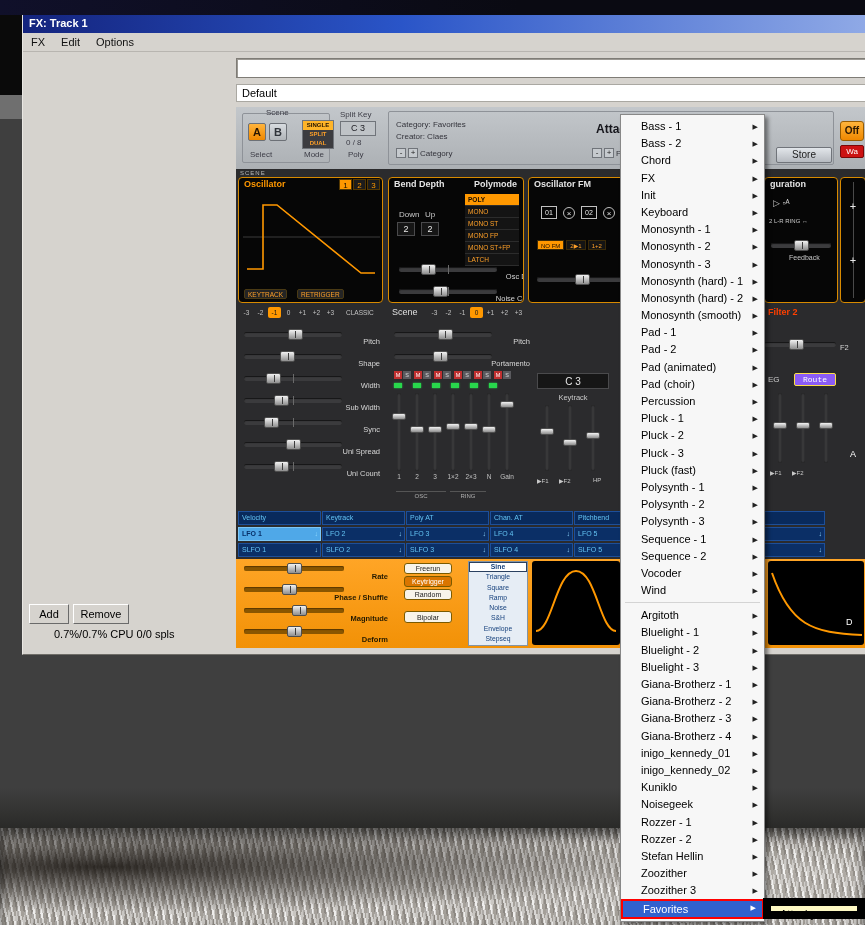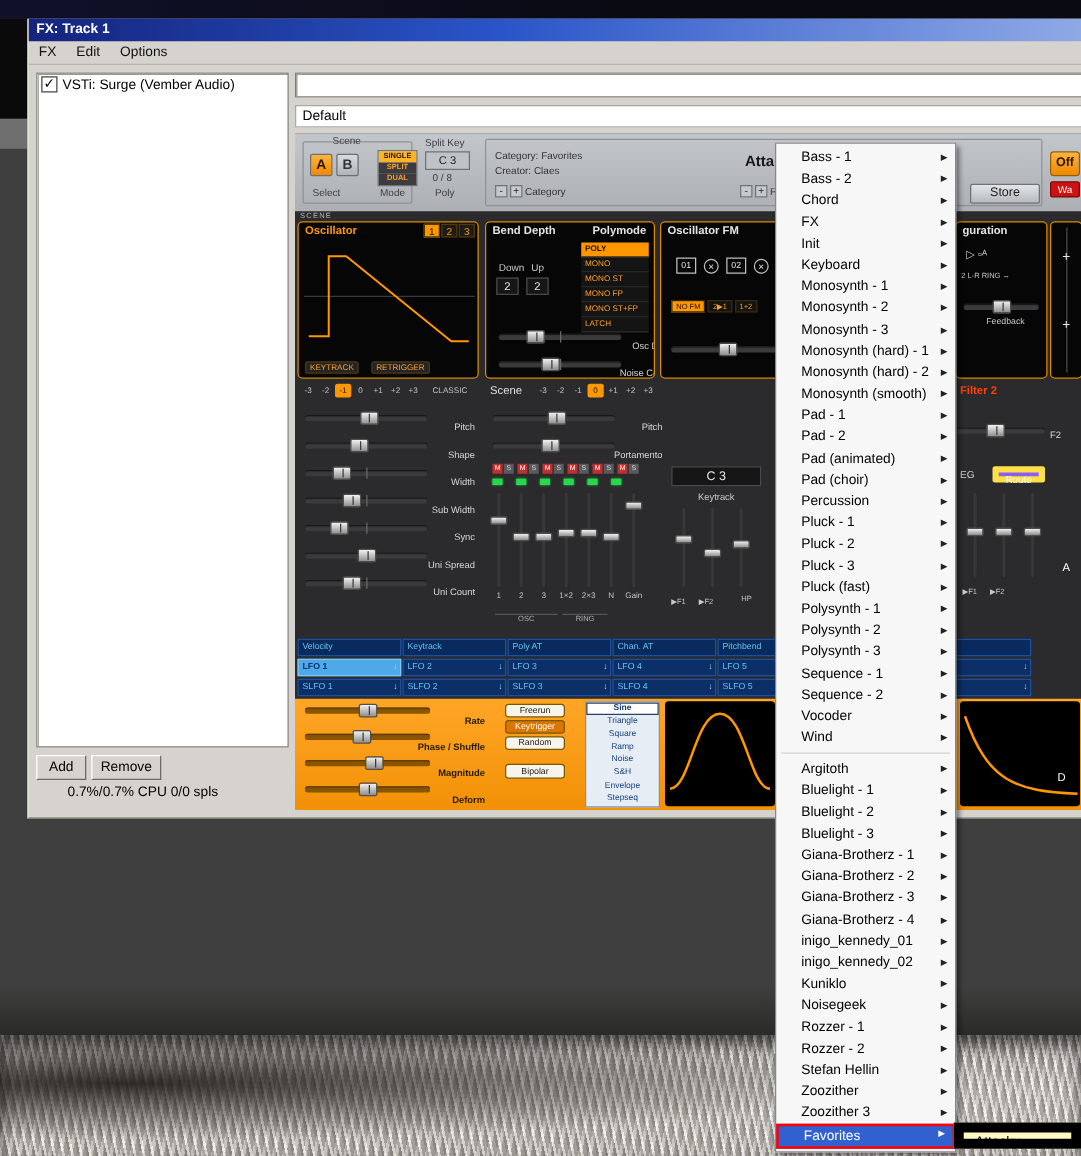--- a/index.html
+++ b/index.html
@@ -116,21 +116,21 @@
   .lfo-panel .srow .hslider .track{background:#8a5600;box-shadow:inset 0 1px 1px #5a3800;}
   .lfo-panel .srow .slbl{left:26px;top:11px;width:120px;font-weight:bold;color:#241a00;}
   .trig-btn{width:48px;height:11px;background:#f8f4ea;border:1px solid #7a5a00;border-radius:3px;font-size:7px;color:#222;text-align:center;line-height:10px;margin-bottom:2px;}
   .trig-btn.selected{background:#d97500;color:#fff;}
   .bipolar-btn{position:absolute;left:168px;top:52px;width:48px;height:12px;background:#f8f4ea;border:1px solid #7a5a00;border-radius:3px;font-size:7px;color:#222;text-align:center;line-height:11px;}
   .shape-list{position:absolute;left:232px;top:2px;width:60px;height:85px;background:#e6edf5;border:1px solid #8494a4;}
   .shape-row{height:10.3px;font-size:6.8px;line-height:10.3px;text-align:center;color:#15407c;}
   .shape-row.selected{background:#fff;border:1px solid #2a4060;font-weight:bold;line-height:8.3px;}
   .wave-display{position:absolute;background:#000;border-radius:3px;}
 
-  .route-btn{position:absolute;left:30px;top:2px;width:42px;height:13px;background:#8b5cf6;border:5px solid #fde047;border-radius:2px;font-size:8px;color:#fff;text-align:center;line-height:12px;}
+  .route-btn{position:absolute;left:30px;top:2px;width:42px;height:13px;background:#8b5cf6;border:1px solid #fde047;border-radius:2px;font-size:8px;color:#fff;text-align:center;line-height:12px;font-family:Liberation Mono, monospace;}
   .tiny-wht{position:absolute;font-size:6px;color:#c8c8c8;}
   .plus-mark{position:absolute;width:100%;text-align:center;font-size:11px;color:#e8e8e8;}
 
   
   .context-menu{position:absolute;left:620px;top:114px;width:145px;height:808px;background:#f7f7f7;border:1px solid #888;box-shadow:3px 3px 4px rgba(0,0,0,.45);padding-top:3px;z-index:50;}
   .menu-item{position:relative;height:17.2px;line-height:17.2px;font-size:11px;color:#000;padding-left:20px;}
   .menu-item .mi-arrow{position:absolute;right:6px;top:0;font-size:7px;color:#222;}
   .menu-item.separator{height:8px;padding:0;}
   .menu-item.separator::after{content:"";position:absolute;left:4px;right:4px;top:3px;border-top:1px solid #d4d4d4;}
   .menu-item.favorites{height:20px;line-height:16px;background:#3161ce;color:#fff;border:2px solid #ff0000;}
@@ -151,26 +151,20 @@
   <div class="fx-window">
     <div class="titlebar">
       <span class="title">FX: Track 1</span>
     </div>
     <div class="menubar">
       <span class="menubar-item">FX</span>
         <span class="menubar-item">Edit</span>
         <span class="menubar-item">Options</span>
     </div>
 
-    <div class="plugin-list">
-      <div class="plugin-row">
-        <span class="checkbox"></span>
-        <span class="plugin-label">VSTi: Surge (Vember Audio)</span>
-      </div>
-    </div>
     <button class="btn add">Add</button>
     <button class="btn remove">Remove</button>
     <div class="cpu">0.7%/0.7% CPU 0/0 spls</div>
     <div class="top-input"></div>
     <div class="preset-combo">
       <span>Default</span>
     </div>
 
     <div class="surge">
 

